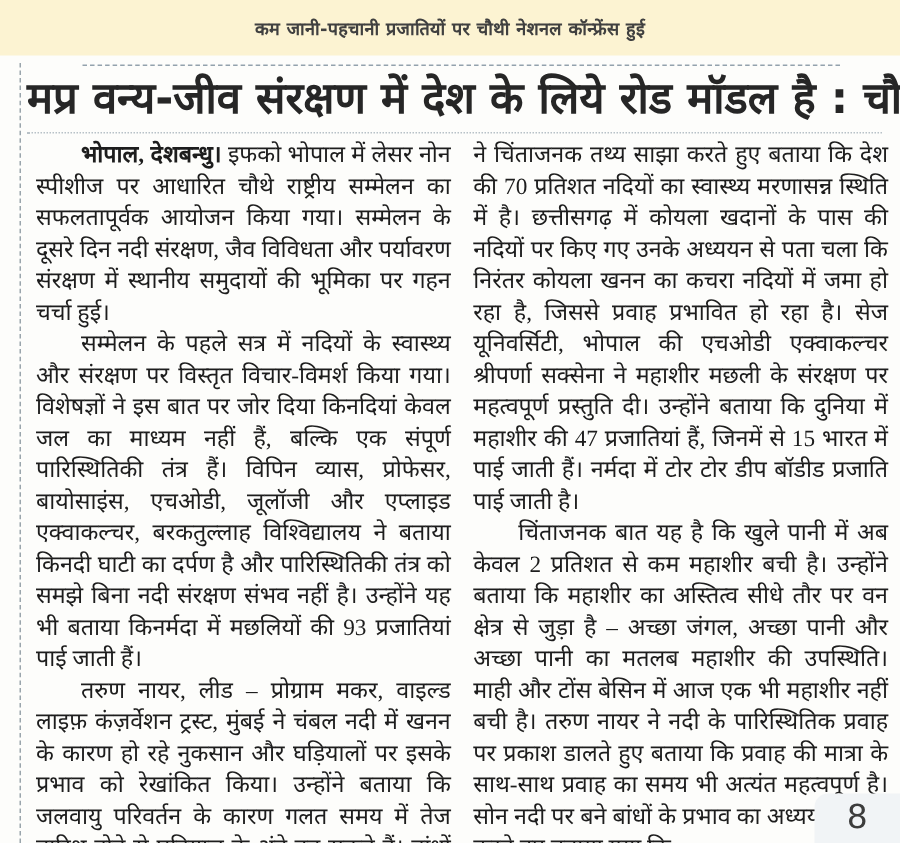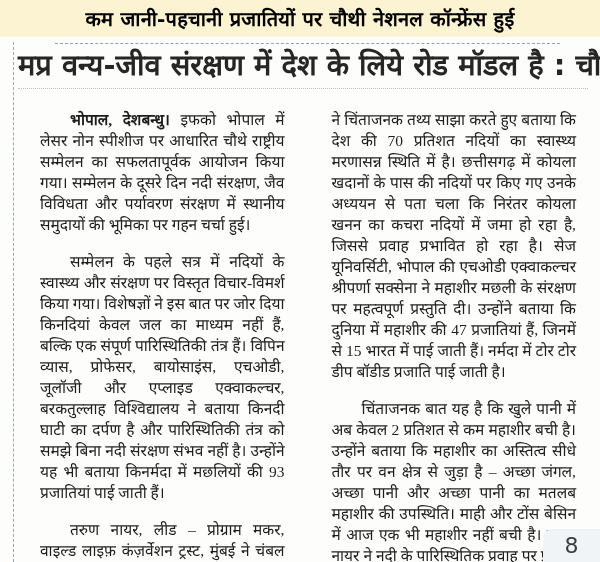--- a/index.html
+++ b/index.html
@@ -18,24 +18,24 @@
   
   .kicker {
     width: 100%;
     height: 37px;
     background: #fcf3d2;
     display: flex;
     align-items: center;
     justify-content: center;
   }
   .kicker span {
-    color: #000000;
+    color: #404040;
     font-family: "DejaVu Sans", "Liberation Sans", sans-serif;
     font-weight: 700;
-    font-size: 20px;
+    font-size: 12px;
     letter-spacing: 0.2px;
     white-space: nowrap;
   }
   .kicker-rule {
     border-top: 1px dashed #93a2ad;
     margin: 6px 40px 0 55px;
     height: 0;
   }
   
   .headline {
@@ -57,21 +57,21 @@
   .article {
     display: flex;
     gap: 15px;
     padding: 4px 8px 0 24px;
     color: #1d1d1d;
     font-size: 15.5px;
     line-height: 21px;
     text-align: justify;
   }
   .article .col { flex: 1; min-width: 0; }
-  .article p { margin: 16px; }
+  .article p { margin: 0; }
   .article p.indent { text-indent: 30px; }
   .article strong { font-weight: 700; }
   
   .left-rule {
     position: absolute;
     left: 13px;
     top: 42px;
     bottom: 0;
     width: 0;
     border-left: 1px dashed #9aa5ac;

